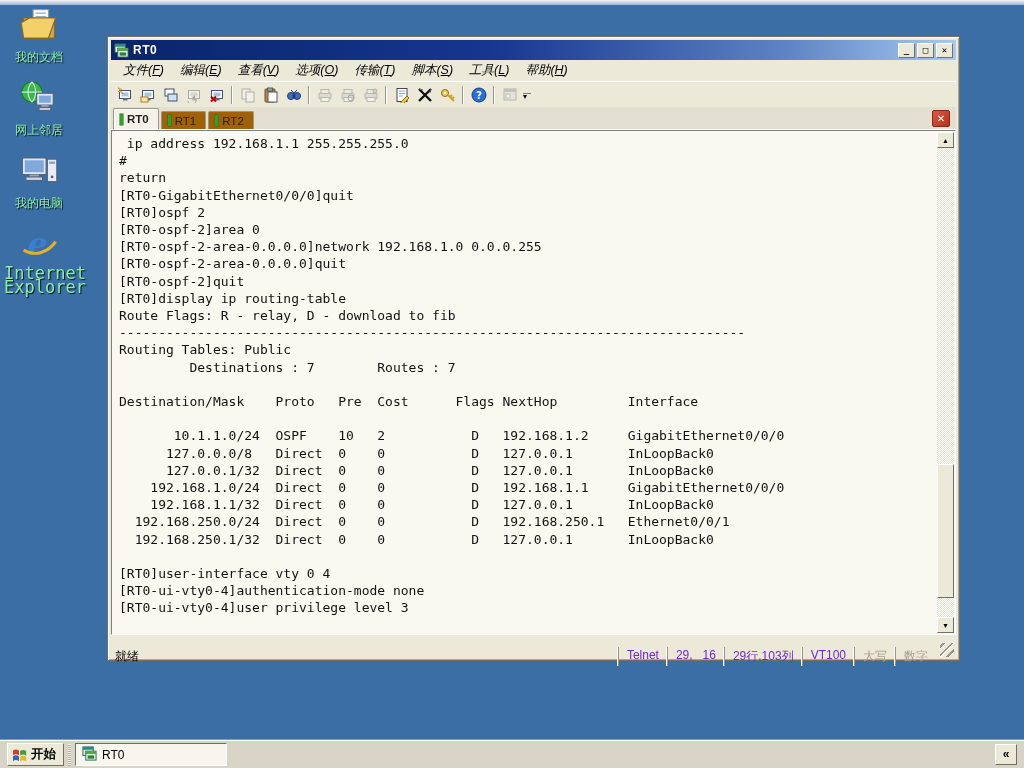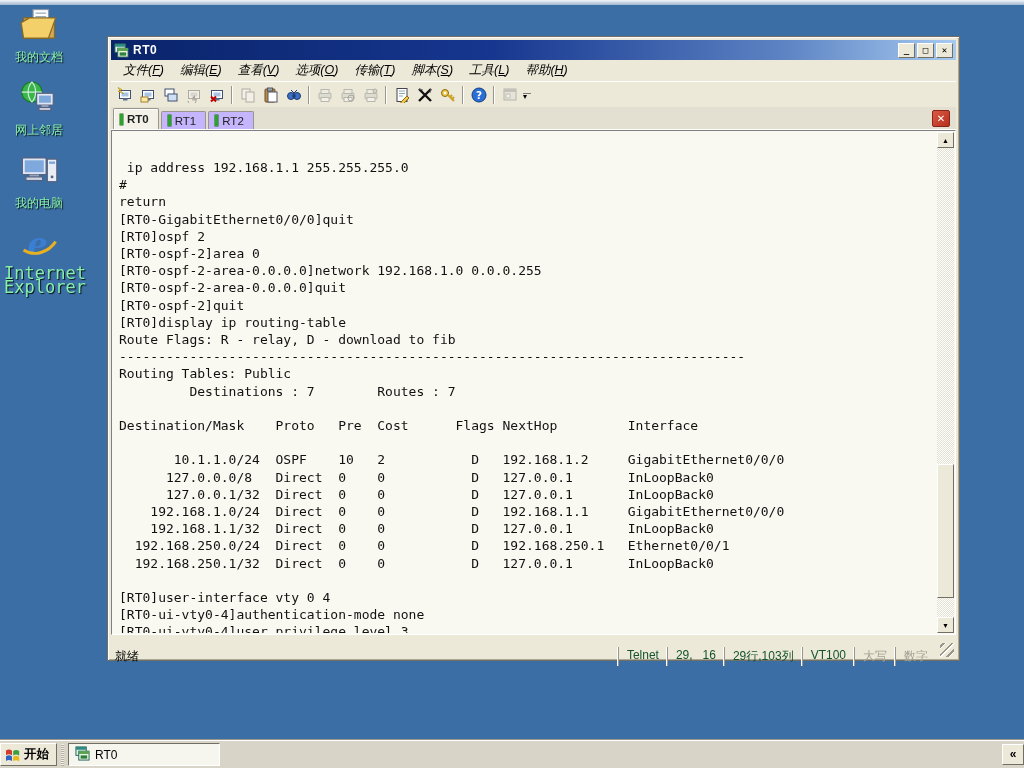--- a/index.html
+++ b/index.html
@@ -44,60 +44,60 @@
     border:1px solid transparent; cursor:default; }
   .tb-btn svg { width:16px; height:16px; }
   .tb-btn.disabled { opacity:.4; filter:grayscale(100%); }
   .tb-sep { width:2px; height:18px; margin:0 3px; border-left:1px solid #9A968A; border-right:1px solid #fff; }
   .tb-overflow { width:10px; height:20px; font-size:8px; color:#000; display:flex; flex-direction:column;
     align-items:center; justify-content:center; line-height:4px; margin-left:1px; cursor:default; }
 
   .tabstrip { height:23px; flex:0 0 23px; position:relative; display:flex; align-items:flex-end;
     background:#E3E0D1; border-bottom:1px solid #FFF; padding-left:2px; }
   .tab { display:flex; align-items:center; gap:4px; height:18px; padding:0 9px 0 6px; margin-right:2px;
-    background:#c4b5fd; border:1px solid #9A968A; border-bottom:none; border-radius:2px 2px 0 0;
+    background:#a16207; border:1px solid #9A968A; border-bottom:none; border-radius:2px 2px 0 0;
     font-size:11.5px; color:#222; cursor:default; }
   .tab.active { background:#F4F2E8; height:21px; font-weight:bold;
     box-shadow:inset 1px 1px 0 #fff; }
   .tab-indicator { width:3px; height:11px; background:#2DA32D; box-shadow:0 0 0 .5px #1b6e1b; }
   .tab-close { position:absolute; right:6px; top:3px; width:18px; height:17px; background:#C8402F;
     border:1px solid #8a2418; border-radius:2px; color:#fff; font-size:10px; font-weight:bold;
     text-align:center; line-height:15px; cursor:default;
     background-image:linear-gradient(135deg,#D95A44 0%,#B5301D 100%); }
 
   .terminal { flex:1 1 auto; position:relative; background:#FAF9F1;
     border:1px solid; border-color:#808080 #FFFFFF #FFFFFF #808080; }
   .term-content { position:absolute; left:1px; top:1px; bottom:1px; right:18px; overflow:hidden;
     padding:3px 0 0 6px; font-family:"DejaVu Sans Mono",monospace; font-size:13px; line-height:17.2px;
-    color:#111;margin-top:24px; }
+    color:#111; }
   .term-content pre { font:inherit; white-space:pre; }
   .term-line { white-space:pre; }
   .cursor { display:inline-block; width:8px; height:13px; background:#000; vertical-align:-2px; }
 
   .scrollbar { position:absolute; top:1px; right:1px; bottom:1px; width:17px;
     background:#F1EFE2;
     background-image:conic-gradient(#fff 25%, #E3E0D1 0 50%, #fff 0 75%, #E3E0D1 0);
     background-size:2px 2px; }
   .sb-btn { position:absolute; left:0; width:17px; height:16px; background:#ECE9D8; text-align:center;
     font-size:7px; line-height:15px; color:#000; cursor:default; }
   .sb-up { top:0; } .sb-down { bottom:0; }
   .sb-thumb { position:absolute; left:0; width:17px; top:332px; height:134px; background:#ECE9D8; cursor:default; }
 
   .statusbar { height:22px; flex:0 0 22px; display:flex; align-items:center; font-size:12px;
     padding:20px 2px 0 4px; }
   .sb-left { flex:1; color:#000; }
-  .sb-panel { padding:1px 8px; white-space:pre; color:#14532d;
+  .sb-panel { padding:1px 8px; white-space:pre; color:#6d28d9;
     border-left:1px solid #9A968A; box-shadow:-1px 0 0 #fff; }
   .sb-panel.disabled { color:#A5A195; }
   .sb-grip { width:14px; height:14px; margin-left:4px; align-self:flex-end;
     background:repeating-linear-gradient(-45deg, transparent 0 3px, #fff 3px 4px, #9A968A 4px 6px); }
 
   
   .taskbar { position:absolute; left:0; bottom:0; width:1024px; height:28px; background:#D8D5C8;
-    border-top:1px solid #fff; box-shadow:0 -1px 0 #9A968A; display:flex; align-items:center; padding:0 0; }
+    border-top:1px solid #fff; box-shadow:0 -1px 0 #9A968A; display:flex; align-items:center; padding:0 7px; }
   .start-btn { height:23px; display:flex; align-items:center; gap:3px; padding:0 7px 0 4px;
     background:#ECE9D8; font-weight:bold; font-size:12.5px; cursor:default; }
   .start-btn svg { width:16px; height:16px; }
   .task-divider { width:3px; height:22px; margin:0 4px;
     background:repeating-linear-gradient(#fff 0 1px,#9A968A 1px 2px); opacity:.6; }
   .task-btn { height:23px; width:152px; display:flex; align-items:center; gap:5px; padding:0 6px;
     background:#F6F5EE; border:1px solid; border-color:#716F64 #fff #fff #716F64; font-size:12px; cursor:default; }
   .task-btn svg { width:15px; height:15px; }
   .tray-chevron { margin-left:auto; width:22px; height:21px; background:#ECE9D8; text-align:center;
     font-size:12px; line-height:19px; font-weight:bold; cursor:default; }

